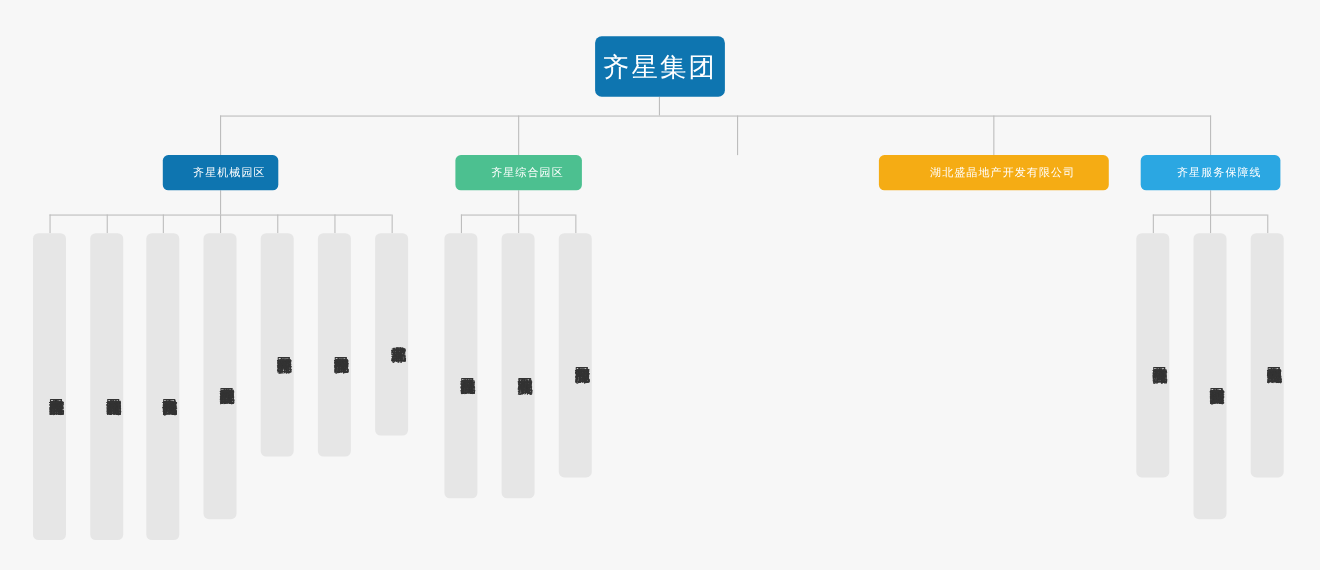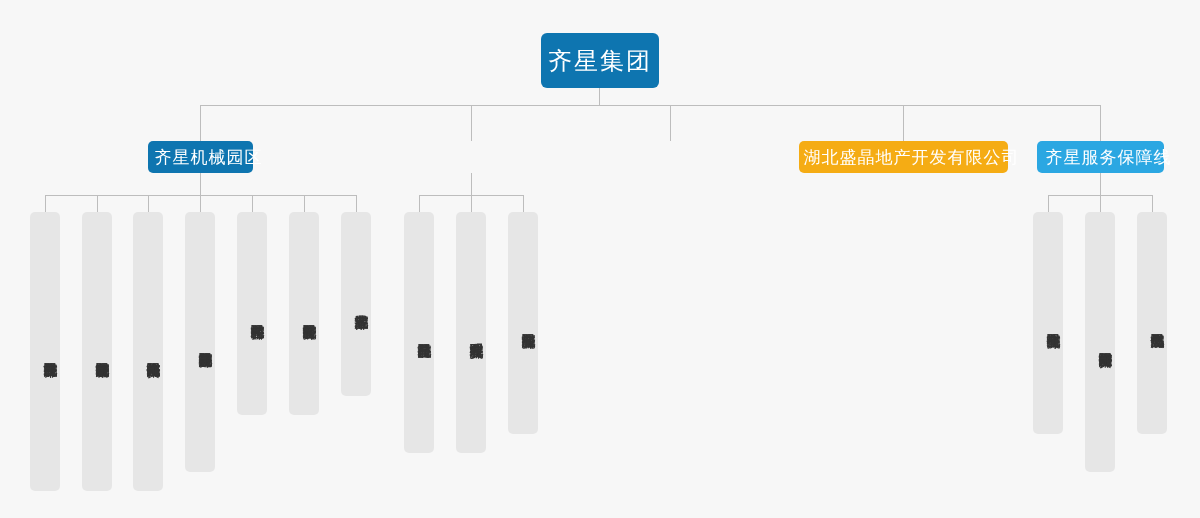--- a/index.html
+++ b/index.html
@@ -42,21 +42,21 @@
     letter-spacing: 1px;
   }
 
   .node-root {
     font-size: 24px;
     border-radius: 6px;
     letter-spacing: 2px;
   }
 
   .node-l2 {
-    font-size: 17px;
+    font-size: 10px;
     height: 32px;
     padding-left: 16px;
   }
 
   
   .leaf {
     position: absolute;
     box-sizing: border-box;
     width: 30px;
     background: #e6e6e6;
@@ -106,20 +106,21 @@
   <div class="line v" style="left:1100px; top:173px; height:22px;"></div>
   <div class="line h" style="left:1048px; top:195px; width:104px;"></div>
   <div class="line v" style="left:1048px; top:195px; height:17px;"></div>
   <div class="line v" style="left:1100px; top:195px; height:17px;"></div>
   <div class="line v" style="left:1152px; top:195px; height:17px;"></div>
 
   <div class="node node-root" style="left:541px; top:33px; width:118px; height:55px; background:#0e75b0;">齐星集团</div>
 
   <div class="node node-l2" style="left:148px; top:141px; width:105px; background:#0e75b0;">齐星机械园区</div>
 
+  <div class="node node-l2" style="left:414px; top:141px; width:115px; background:#4cc090;">齐星综合园区</div>
 
 
   <div class="node node-l2" style="left:1037px; top:141px; width:127px; background:#2ba7e2;">齐星服务保障线</div>
 
   <div class="node node-l2" style="left:799px; top:141px; width:209px; background:#f5ac14;">湖北盛晶地产开发有限公司</div>
 
   <div class="leaf" style="left:30px;  top:212px; height:279px;">湖北省齐星汽车车身股份有限公司</div>
   <div class="leaf" style="left:82px;  top:212px; height:279px;">湖北汉新特种汽车制造备有限公司</div>
   <div class="leaf" style="left:133px; top:212px; height:279px;">随州众星汽车内饰件有限责任公司</div>
   <div class="leaf" style="left:185px; top:212px; height:260px;">湖北齐星模具制造股份有限公司</div>

